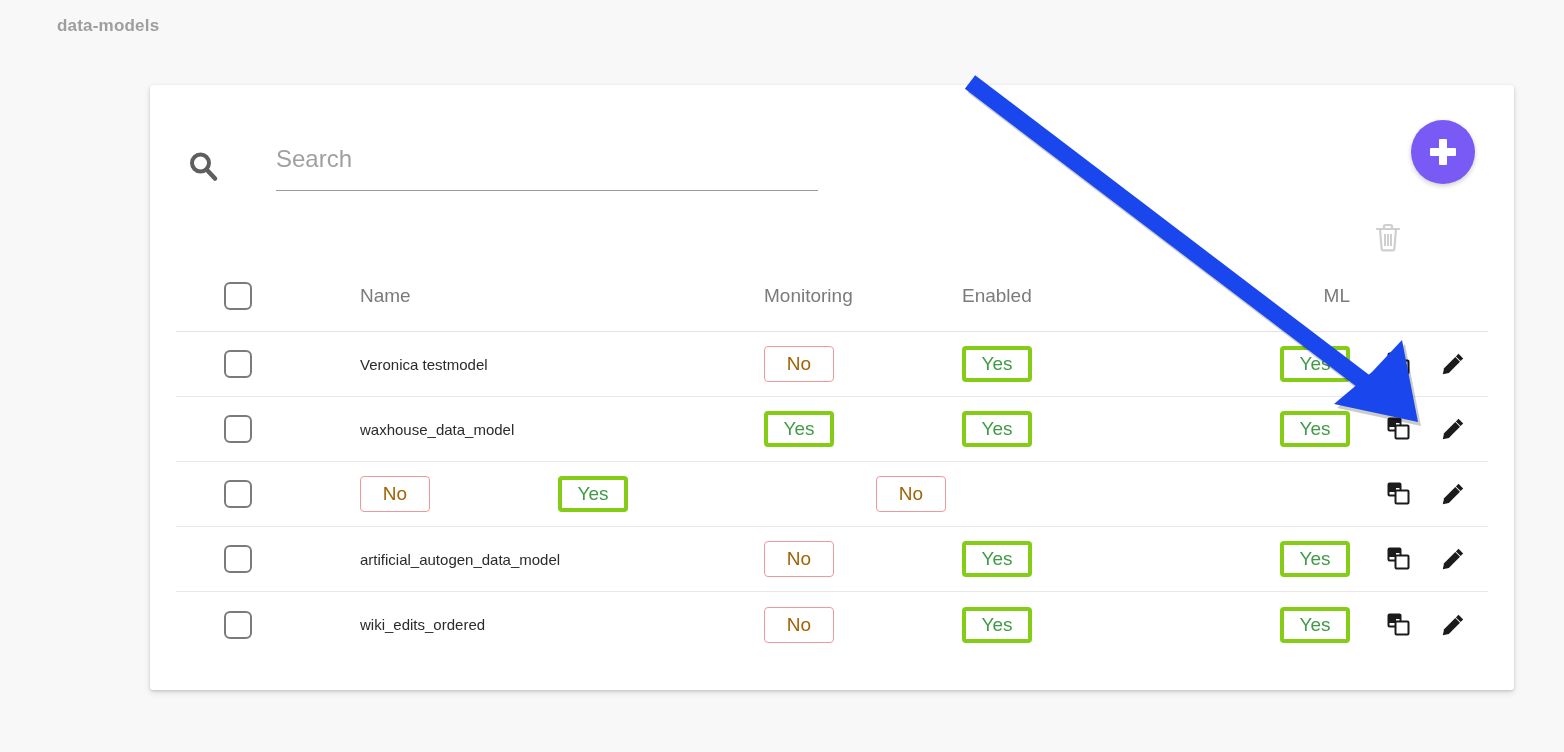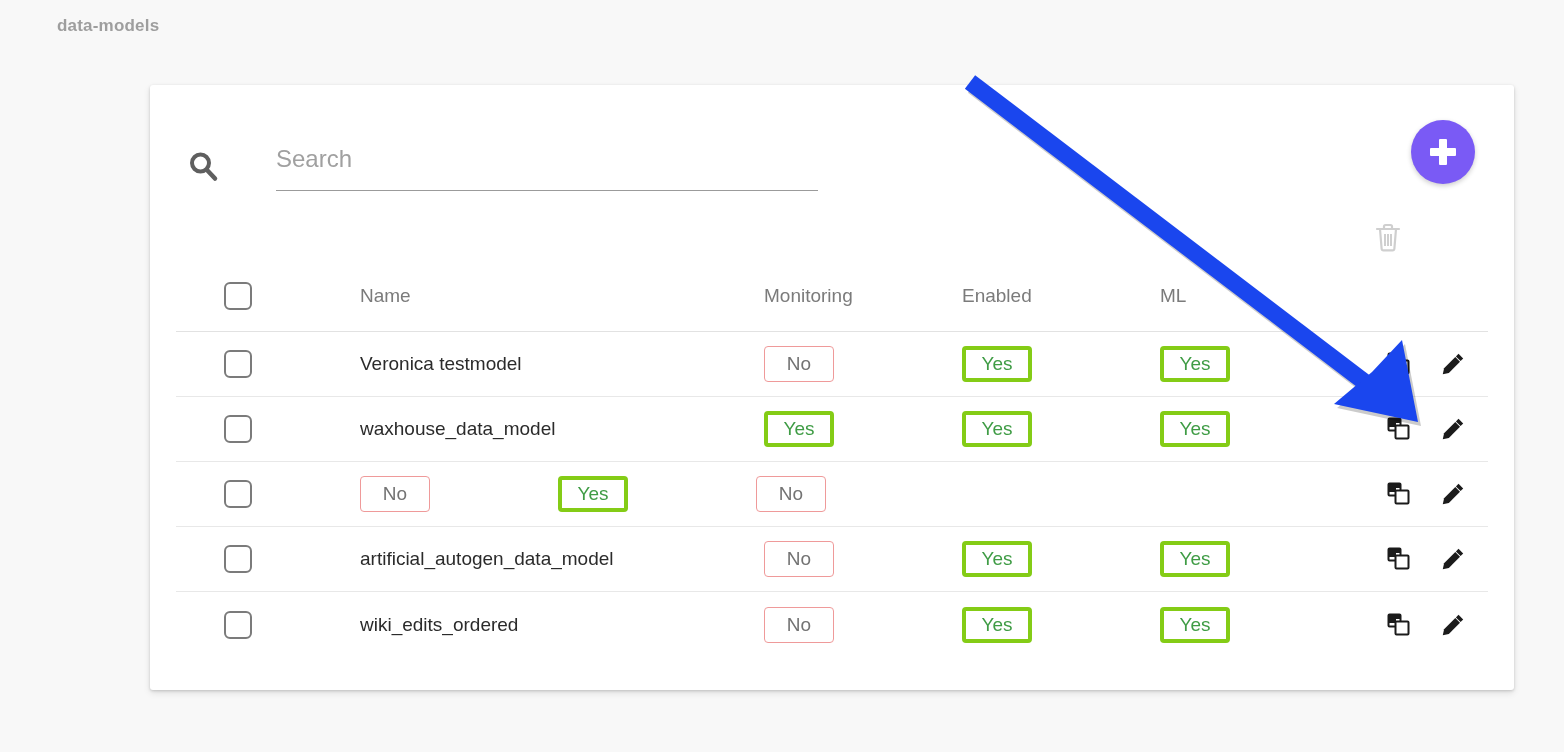--- a/index.html
+++ b/index.html
@@ -135,29 +135,29 @@
   .row.head {
     height: 72px;
     border-bottom: 1px solid #e2e2e2;
   }
   .row:last-child { border-bottom: none; }
 
   .col-check  { width: 184px; display: flex; align-items: center; padding-left: 48px; }
   .col-name   { width: 404px; }
   .col-mon    { width: 198px; }
   .col-en     { width: 198px; }
-  .col-ml     { width: 190px; }
+  .col-ml     { width: 190px; text-align: right; }
   .col-act    { flex: 1; display: flex; align-items: center; justify-content: flex-end; padding-right: 22px; gap: 28px; }
 
   .hdr {
     font-size: 19px;
     color: #7b7b7b;
   }
   .cell-name {
-    font-size: 19px;
+    font-size: 15px;
     color: #2b2b2b;
   }
 
   .cbox {
     width: 28px;
     height: 28px;
     border: 2px solid #7b7b7b;
     border-radius: 6px;
     background: #fff;
     cursor: pointer;
@@ -171,21 +171,21 @@
     min-width: 70px;
     height: 36px;
     padding: 0 14px;
     border-radius: 4px;
     font-size: 19px;
     background: #fff;
     cursor: pointer;
     user-select: none;
   }
   .pill.yes { border: 4px solid #84cc16; color: #3f9c45; }
-  .pill.no  { border: 1px solid #ef9a9a; color: #737373; }
+  .pill.no  { border: 1px solid #ef9a9a; color: #a16207; }
 
   .icon-btn {
     background: none;
     border: none;
     padding: 0;
     cursor: pointer;
     width: 26px;
     height: 26px;
     color: #1b1b1b;
     display: flex;

